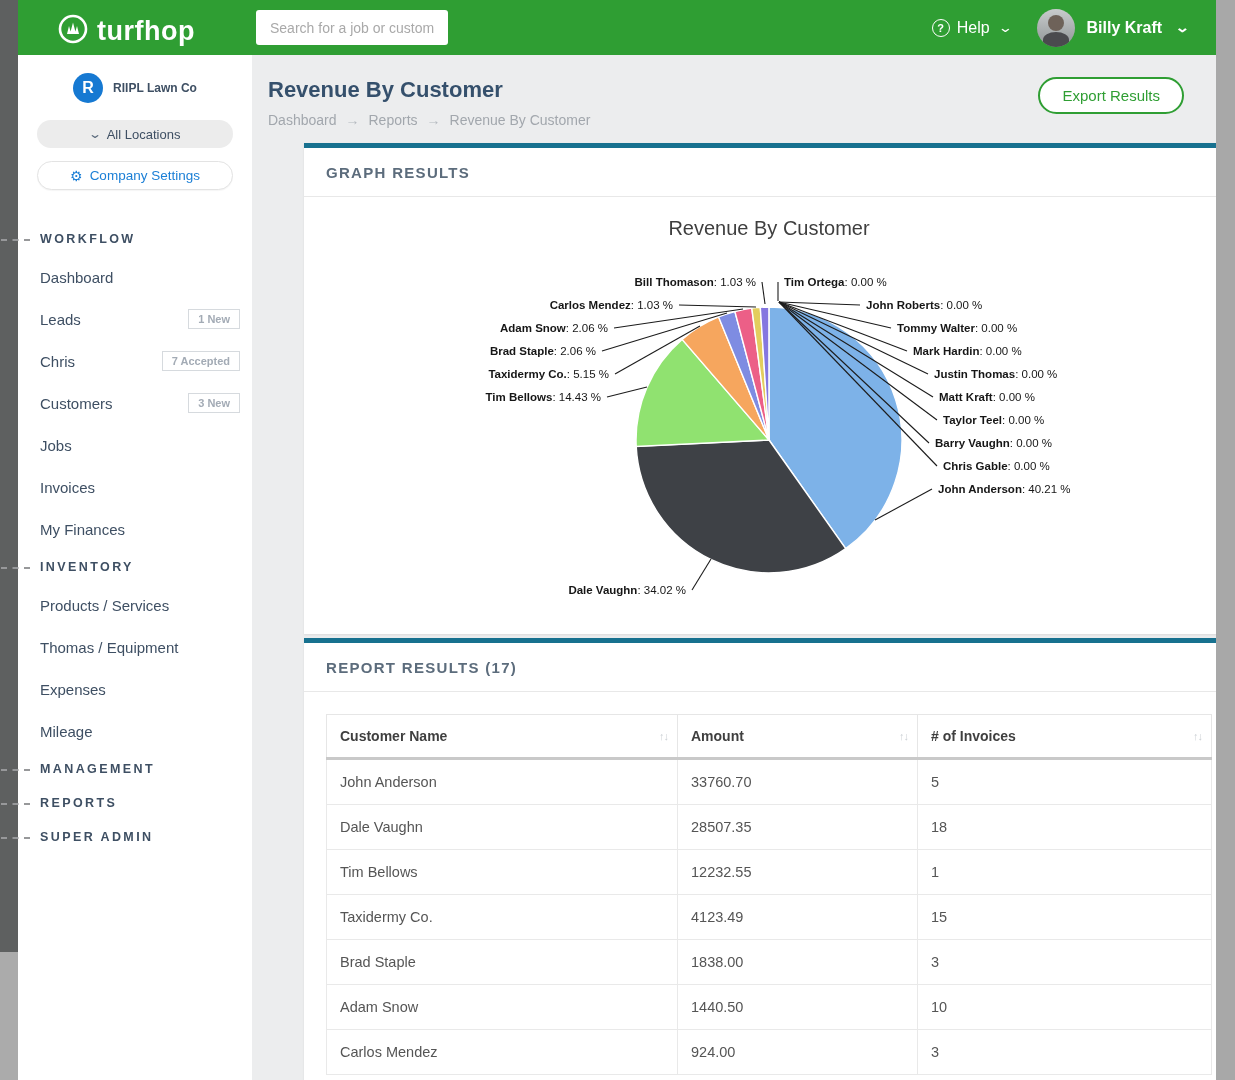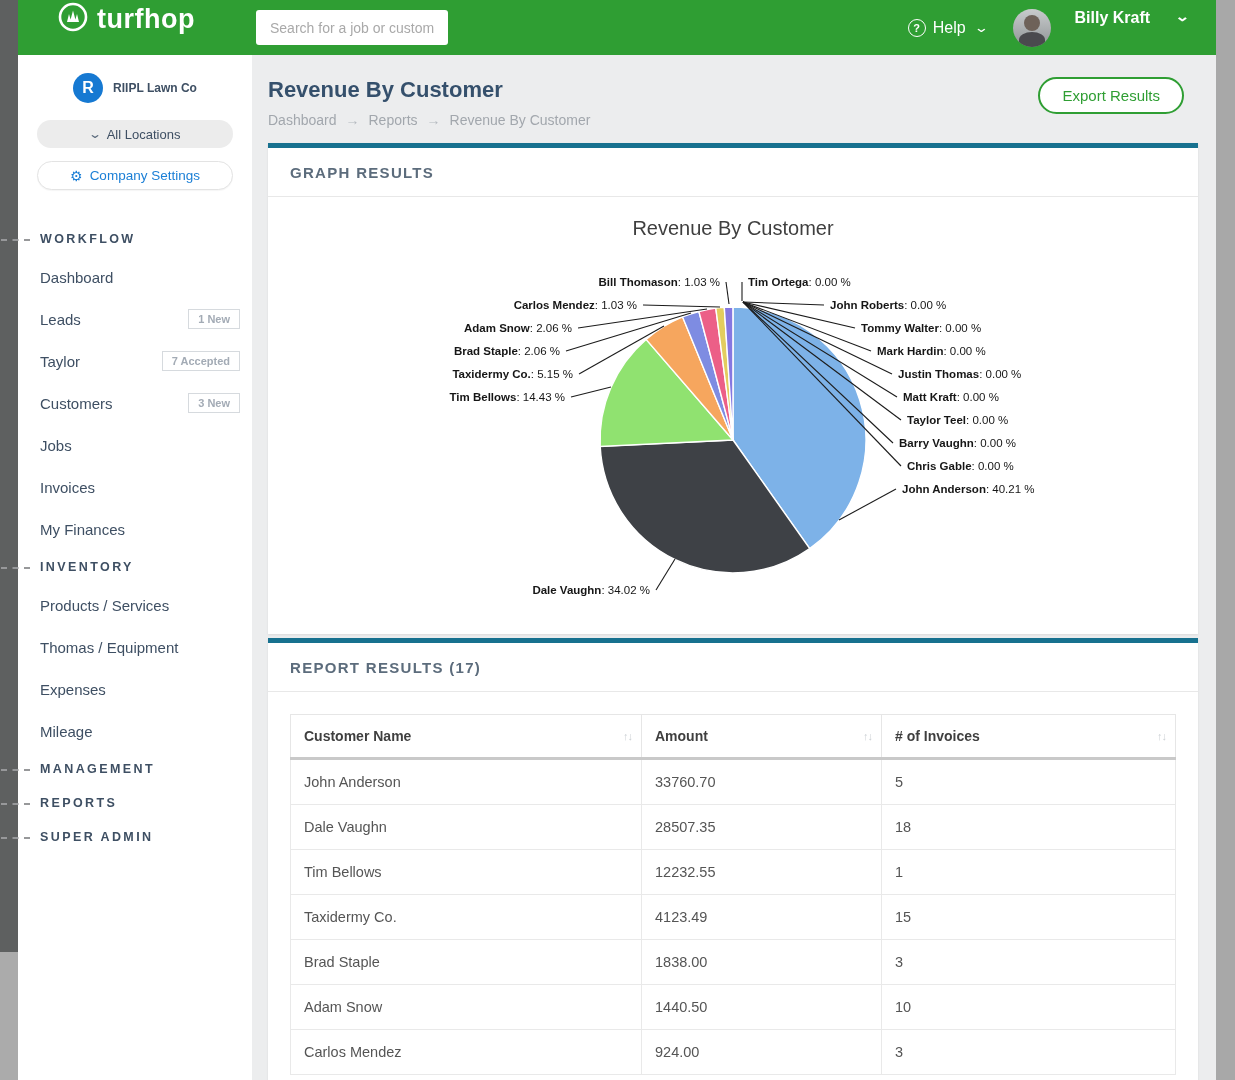--- a/index.html
+++ b/index.html
@@ -9,32 +9,32 @@
 
   
   .strip-left { position:absolute; left:0; top:0; width:18px; height:1080px; background:#ababab; z-index:0; }
   .strip-left .thumb { position:absolute; left:0; top:0; width:18px; height:952px; background:#5e6060; }
   .strip-right { position:absolute; right:0; top:0; width:19px; height:1080px; background:#a8a8a8; z-index:0; }
 
   .app { position:absolute; left:18px; top:0; width:1198px; height:1080px; z-index:1; }
 
   
   .topbar { position:absolute; left:0; top:0; width:100%; height:55px; background:#2f9e33; }
-  .brand { position:absolute; left:40px; top:2px; display:flex; align-items:center; gap:9px; }
+  .brand { position:absolute; left:40px; top:14px; display:flex; align-items:center; gap:9px; }
   .brand-text { color:#fff; font-size:27px; font-weight:bold; letter-spacing:.5px; }
   .search-input { position:absolute; left:238px; top:10px; width:192px; height:35px;
     border:2px solid rgba(255,255,255,.95); border-radius:3px; background:#fff;
     padding:0 12px; font-size:14px; color:#444; font-family:"Liberation Sans",sans-serif; outline:none; }
   .search-input::placeholder { color:#a9a9a9; }
   .hdr-right { position:absolute; right:28px; top:0; height:55px; display:flex; align-items:center; gap:26px; }
   .help-group { display:flex; align-items:center; gap:7px; color:#fff; font-size:16px; cursor:pointer; }
   .help-circle { width:18px; height:18px; border:1.5px solid #fff; border-radius:50%;
     display:flex; align-items:center; justify-content:center; font-size:11px; font-weight:bold; }
   .chev { font-size:13px; color:#fff; transform:scaleX(1.4); display:inline-block; margin-left:3px; }
-  .user-group { display:flex; gap:24px; color:#fff; font-size:16px; font-weight:bold; cursor:pointer; }
+  .user-group { display:flex; align-items:center; gap:12px; color:#fff; font-size:16px; font-weight:bold; cursor:pointer; }
   .avatar { width:38px; height:38px; border-radius:50%; position:relative; overflow:hidden;
     background:linear-gradient(#c9cccd,#8f9496); }
   .avatar::before { content:""; position:absolute; left:11px; top:6px; width:16px; height:16px;
     border-radius:50%; background:#6e6259; }
   .avatar::after { content:""; position:absolute; left:6px; top:23px; width:26px; height:16px;
     border-radius:50% 50% 0 0; background:#4a4a4e; }
 
   
   .sidebar { position:absolute; left:0; top:55px; width:234px; bottom:0; background:#fff; }
   .company-row { display:flex; align-items:center; justify-content:center; gap:10px; margin-top:18px; }
@@ -61,21 +61,21 @@
   
   .content { position:absolute; left:234px; top:55px; right:0; bottom:0; background:#ecedee;
     padding:16px 0 0 16px; overflow:hidden; }
   .page-title { font-size:22px; font-weight:bold; color:#35506c; margin-top:6px; }
   .breadcrumb { margin-top:9px; font-size:14px; color:#a2a7ad; display:flex; align-items:center; gap:9px; }
   .breadcrumb .bc-arrow { color:#b4b9bf; font-size:14px; }
   .export-btn { position:absolute; right:32px; top:22px; height:37px; padding:0 22px; background:#fff;
     border:2px solid #2f9e33; border-radius:19px; color:#2f9e33; font-size:15px;
     font-family:"Liberation Sans",sans-serif; cursor:pointer; }
 
-  .panel { width:930px; background:#fff; border-top:5px solid #17718f; box-shadow:0 1px 2px rgba(0,0,0,.08); }
+  .panel { width:930px; background:#fff; border-top:5px solid #17718f; box-shadow:0 1px 2px rgba(0,0,0,.08);margin-left:36px; }
   .panel-graph { margin-top:15px; }
   .panel-report { margin-top:4px; height:500px; }
   .panel-head { padding:16px 22px 15px; font-size:15px; font-weight:bold; letter-spacing:1.3px;
     color:#5c6c7c; border-bottom:1px solid #e8e8e8; }
   .chart-area { position:relative; width:930px; height:437px; }
 
   
   .table-wrap { padding:22px; }
   table { width:100%; border-collapse:collapse; }
   thead th { position:relative; text-align:left; font-size:14px; font-weight:bold; color:#3f3f3f;
@@ -139,21 +139,21 @@
       <nav class="side-nav" id="side-nav">
           <div class="side-section-header"><span class="dash"></span><span>WORKFLOW</span></div>
           <div class="side-item">
             <span>Dashboard</span>
           </div>
           <div class="side-item">
             <span>Leads</span>
             <span class="badge">1 New</span>
           </div>
           <div class="side-item">
-            <span>Taylor</span>
+            <span>Chris</span>
             <span class="badge">7 Accepted</span>
           </div>
           <div class="side-item">
             <span>Customers</span>
             <span class="badge">3 New</span>
           </div>
           <div class="side-item">
             <span>Jobs</span>
           </div>
           <div class="side-item">

